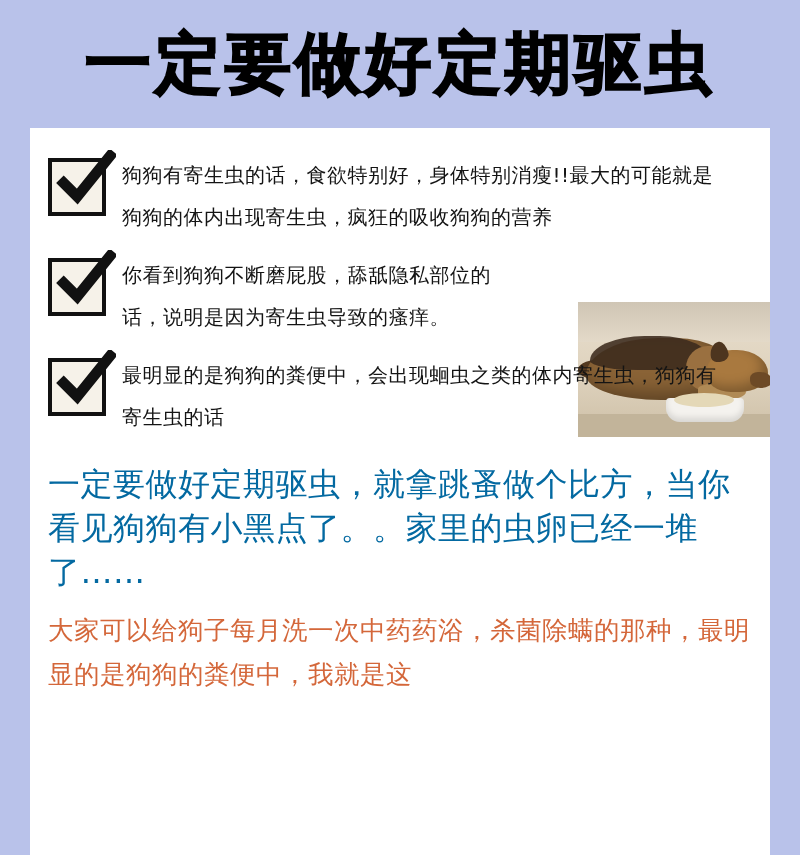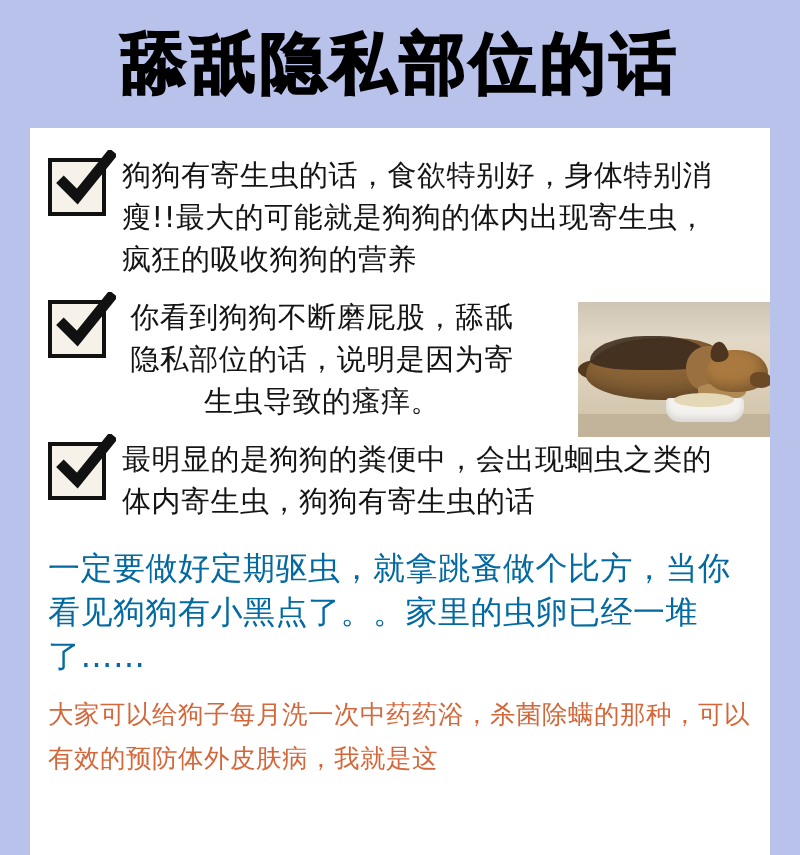--- a/index.html
+++ b/index.html
@@ -76,29 +76,28 @@
     box-sizing: border-box;
   }
   .checkbox svg {
     position: absolute;
     top: -12px;
     left: 2px;
     width: 62px;
     height: 62px;
   }
   .row-text {
-    font-size: 29px;
+    font-size: 20px;
     line-height: 42px;
     color: #141414;
     letter-spacing: 0.5px;
     max-width: 600px;
   }
   .row-text.narrow {
     max-width: 400px;
-    text-align: center;
   }
   
   .dog-photo {
     position: absolute;
     top: 174px;
     left: 548px;
     width: 192px;
     height: 135px;
     overflow: hidden;
     background: #efe6d6;
@@ -235,21 +234,21 @@
     color: #d4673a;
     letter-spacing: 0.5px;
   }
 </style>
 </head>
 <body>
 
 <div class="poster">
 
   <div class="title-band">
-    <div class="title-text">舔舐隐私部位的话</div>
+    <div class="title-text">一定要做好定期驱虫</div>
   </div>
 
   <div class="card">
 
     <div class="dog-photo">
       <div class="bg-floor"></div>
       <div class="wall"></div>
       <div class="floor-line"></div>
       <div class="dog-tail"></div>
       <div class="dog-body"></div>
@@ -290,16 +289,16 @@
             <path d="M10 34 L24 48 L58 6" fill="none" stroke="#111111" stroke-width="11" stroke-linecap="square" stroke-linejoin="miter"></path>
           </svg>
         </div>
         <div class="row-text">最明显的是狗狗的粪便中，会出现蛔虫之类的体内寄生虫，狗狗有寄生虫的话</div>
       </div>
 
 
     </div>
 
     <div class="blue-para">一定要做好定期驱虫，就拿跳蚤做个比方，当你看见狗狗有小黑点了。。家里的虫卵已经一堆了……</div>
-    <div class="orange-para">大家可以给狗子每月洗一次中药药浴，杀菌除螨的那种，可以有效的预防体外皮肤病，我就是这</div>
+    <div class="orange-para">大家可以给狗子每月洗一次中药药浴，杀菌除螨的那种，最明显的是狗狗的粪便中，我就是这</div>
 
   </div>
 </div>
 
 </body></html>

